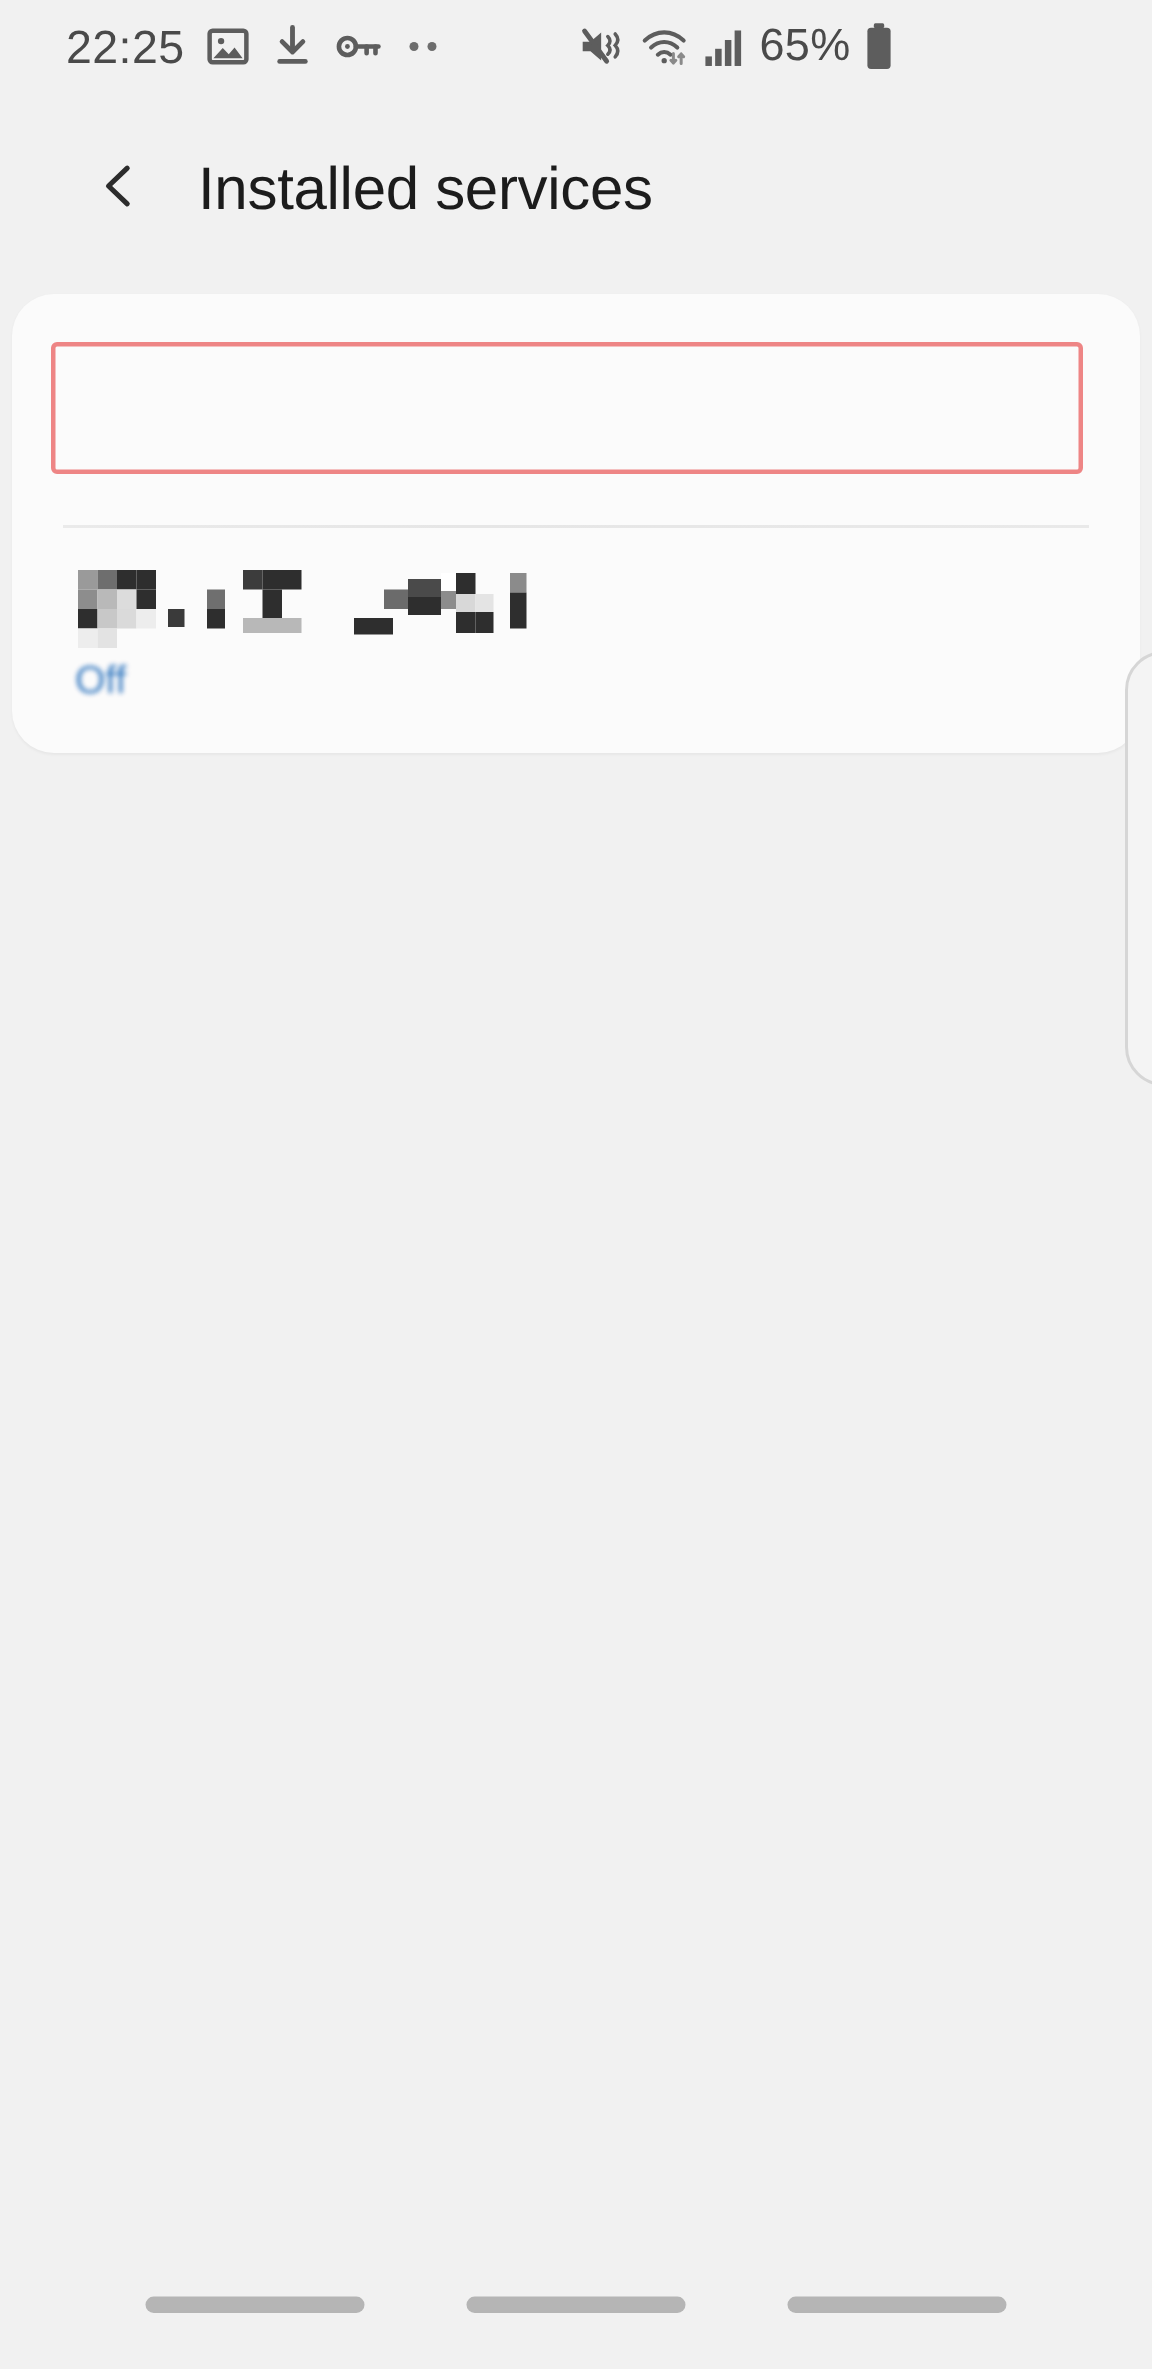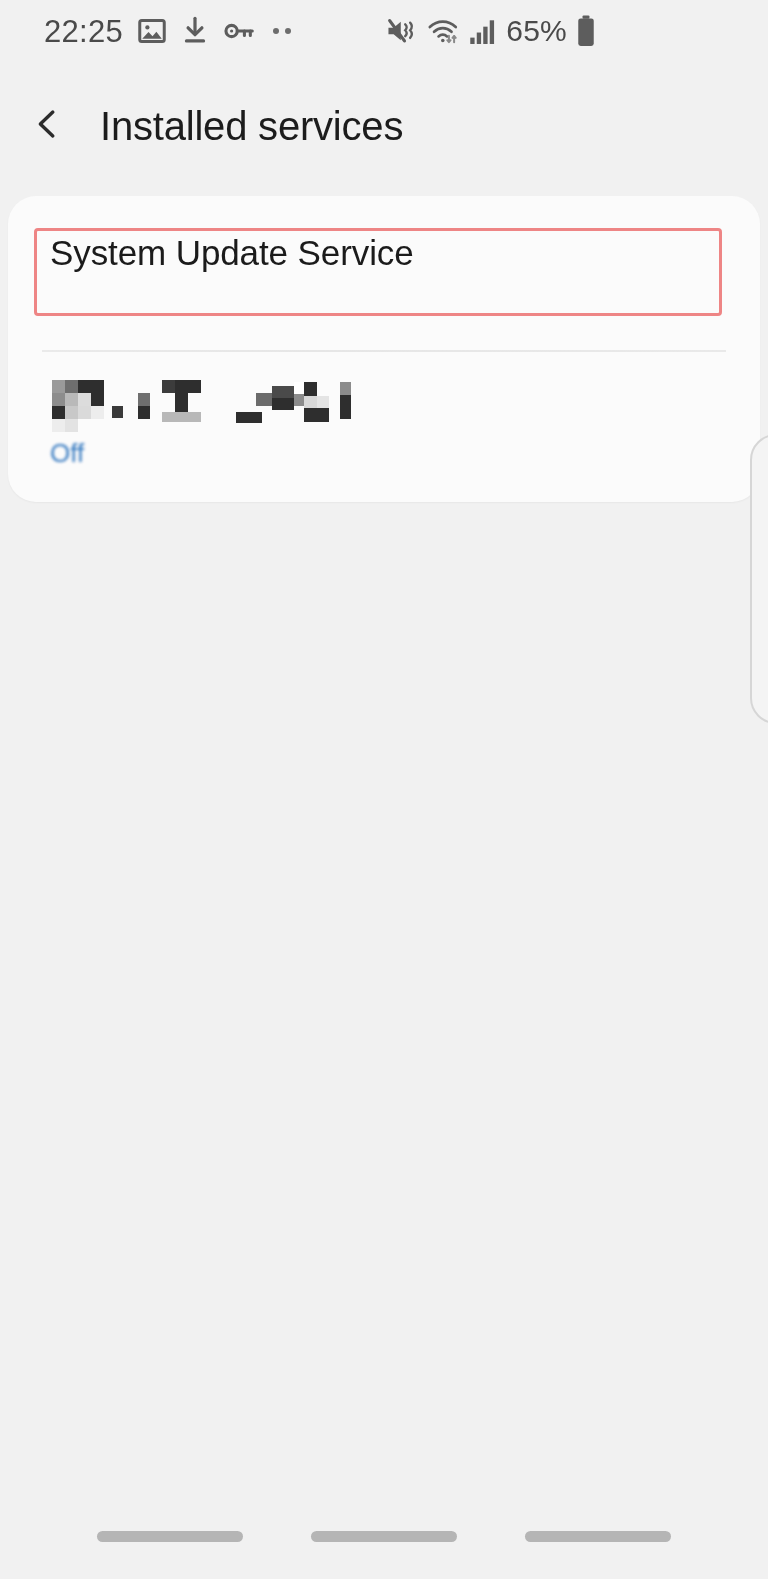--- a/index.html
+++ b/index.html
@@ -25,21 +25,21 @@
     font-family:"Liberation Sans", sans-serif; line-height:1;
   }
   .sb-pct{ font-size:30px; color:#4a4a4a; letter-spacing:0.2px; line-height:1; }
   .ico{ display:block; }
   .sb-dots{ display:flex; gap:6px; align-items:center; margin-left:4px; }
   .sb-dots i{ width:6px; height:6px; border-radius:50%; background:#6d6d6d; display:block; }
 
   
   .appbar{
     position:absolute; left:0; top:62px; width:768px; height:128px;
-    display:flex; align-items:center; padding-left:20px;
+    display:flex; align-items:center; padding-left:52px;
   }
   .backbtn{
     width:56px; height:56px; display:flex; align-items:center; justify-content:center;
     cursor:pointer; margin-right:24px; flex:0 0 auto;
   }
   .page-title{
     font-size:40px; color:#1c1c1c; letter-spacing:-0.2px;
     font-family:"Liberation Sans", sans-serif; white-space:nowrap;
   }
 
@@ -192,21 +192,20 @@
           <path d="M15.4 3.6L6.6 12l8.8 8.4" fill="none" stroke="#2c2c2c" stroke-width="2.4" stroke-linecap="round" stroke-linejoin="round"></path>
         </svg>
       </span>
     </div>
     <div class="page-title">Installed services</div>
   </div>
 
   <div class="card">
 
     <div class="list-item item-one">
-      <div class="item-title">System Update Service</div>
     </div>
 
     <div class="highlight-box"></div>
 
     <div class="divider"></div>
 
     <div class="list-item item-two">
       <div class="mosaic">
 
         <i style="left:2px;  top:8px;  width:13px; height:13px; background:#9a9a9a;"></i>

